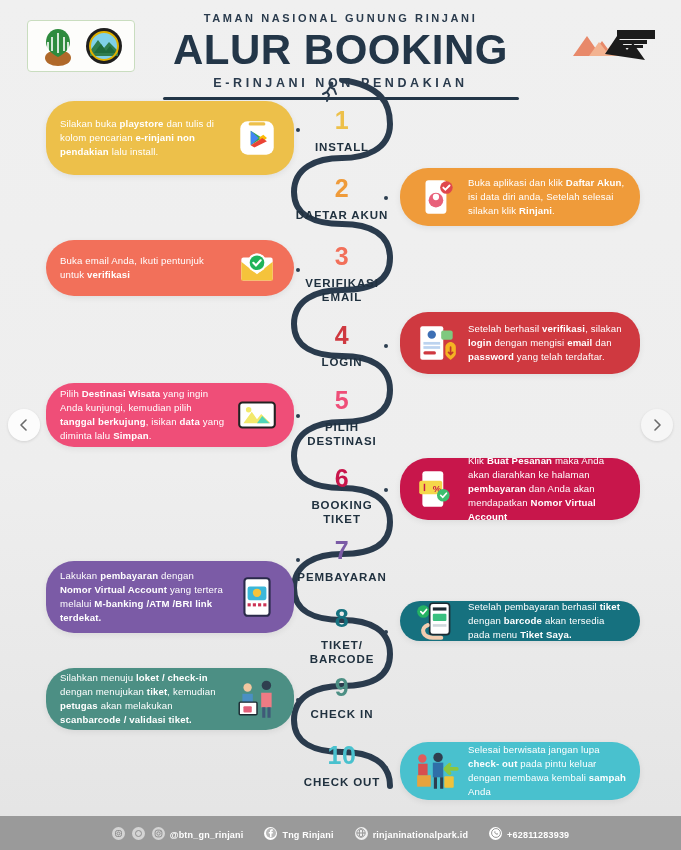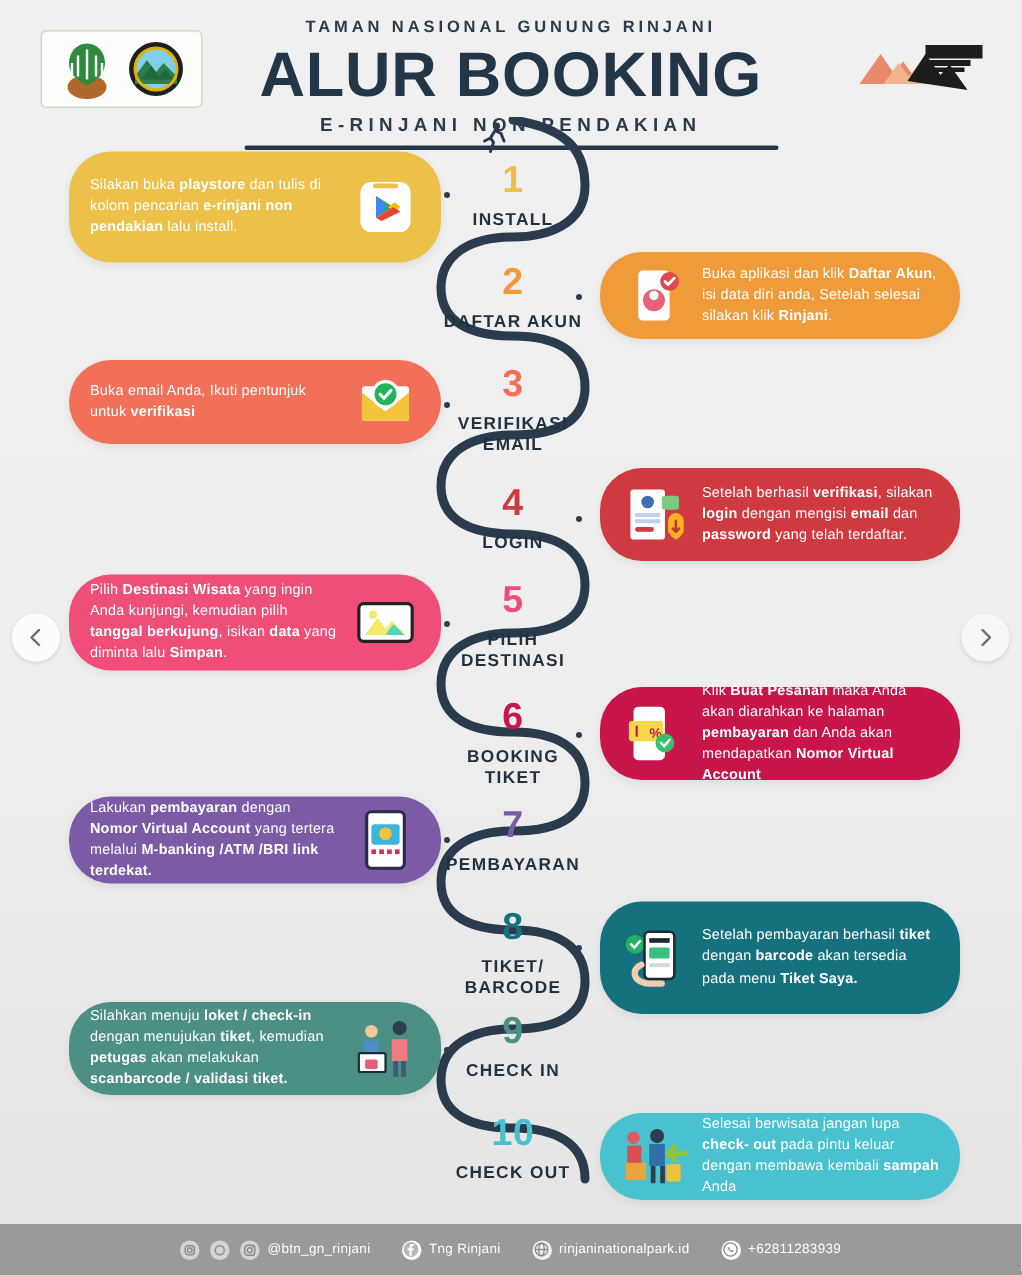--- a/index.html
+++ b/index.html
@@ -94,21 +94,21 @@
   }
   .nav-arrow.prev { left: 8px; }
   .nav-arrow.next { right: 8px; background: rgba(255,255,255,0.45); }
   .nav-arrow svg { stroke: #6b6b6b; }
 
   
   .footer {
     position: absolute; left: 0; bottom: 0; width: 681px; height: 34px;
     background: #9a9a9a; display: flex; align-items: center; justify-content: center; gap: 7px;
   }
-  .f-item { display: flex; align-items: flex-start; gap: 5px; }
+  .f-item { display: flex; align-items: flex-end; gap: 5px; font-weight: bold; }
   .f-txt { font-size: 9px; color: #ffffff; letter-spacing: 0.2px; }
   .f-ico {
     width: 13px; height: 13px; border-radius: 50%;
     background: #d4d4d4; display: flex; align-items: center; justify-content: center;
   }
   .f-ico svg { display: block; }
   .f-gap { width: 7px; }
 </style>
 </head>
 <body>
@@ -310,36 +310,36 @@
         <rect x="5" y="14" width="22" height="13" rx="2" fill="#f5d74a"></rect>
         <path d="M10 17v7M10 19h0" stroke="#c8164b" stroke-width="1.4"></path>
         <text x="18" y="25" font-size="9" fill="#c8164b" font-family="sans-serif" font-weight="bold">%</text>
         <circle cx="28" cy="28" r="6" fill="#3dbd6e"></circle>
         <path d="M25.5 28l2 2 3.5-4" stroke="#fff" stroke-width="1.6" fill="none" stroke-linecap="round"></path>
       </svg>
     </div>
     <div class="card-text">Klik <b>Buat Pesanan</b> maka Anda akan diarahkan ke halaman <b>pembayaran</b> dan Anda akan mendapatkan <b>Nomor Virtual Account</b></div>
   </div>
 
-  <div class="card left" style="top:531px;height:58px;background:#7b5ba6">
+  <div class="card left" style="top:561px;height:72px;background:#7b5ba6">
     <div class="card-text">Lakukan <b>pembayaran</b> dengan <b>Nomor Virtual Account</b> yang tertera melalui <b>M-banking /ATM /BRI link terdekat.</b></div>
     <div class="card-ico">
       <svg viewBox="0 0 44 44">
           <rect x="10" y="4" width="24" height="36" rx="3" fill="#fff" stroke="#2a2a4a" stroke-width="2"></rect>
         <rect x="13" y="12" width="18" height="13" rx="2" fill="#3bb7d9"></rect>
         <circle cx="22" cy="18" r="4" fill="#f5c33b"></circle>
         <rect x="13" y="28" width="3" height="3" fill="#cc3355"></rect>
         <rect x="18" y="28" width="3" height="3" fill="#cc3355"></rect>
         <rect x="23" y="28" width="3" height="3" fill="#cc3355"></rect>
         <rect x="28" y="28" width="3" height="3" fill="#cc3355"></rect>
       </svg>
     </div>
   </div>
 
-  <div class="card right" style="top:601px;height:75px;background:#16717f">
+  <div class="card right" style="top:601px;height:40px;background:#16717f">
     <div class="card-ico">
       <svg viewBox="0 0 44 44">
         <circle cx="9" cy="13" r="6" fill="#24b263"></circle>
         <path d="M6.5 13l2 2 3.5-4" stroke="#fff" stroke-width="1.6" fill="none" stroke-linecap="round"></path>
         <rect x="15" y="5" width="19" height="30" rx="3" fill="#fff" stroke="#1c2b33" stroke-width="1.6"></rect>
         <rect x="18" y="9" width="13" height="3" fill="#1c2b33"></rect>
         <rect x="18" y="15" width="13" height="7" rx="1" fill="#39c07f"></rect>
         <rect x="18" y="25" width="13" height="2.5" fill="#cfd8dc"></rect>
         <path d="M13 26c-3 1-5 4-4 7 1 3 5 5 9 5h8" stroke="#f2cdb0" stroke-width="4" fill="none" stroke-linecap="round"></path>
       </svg>

